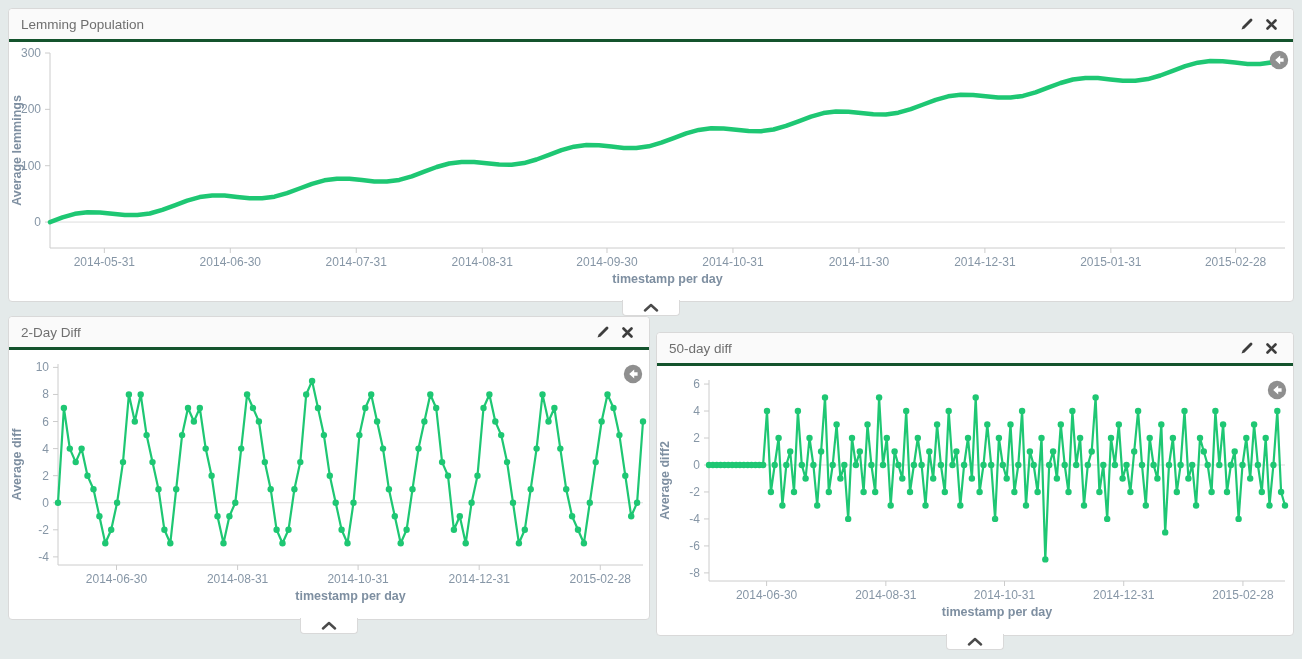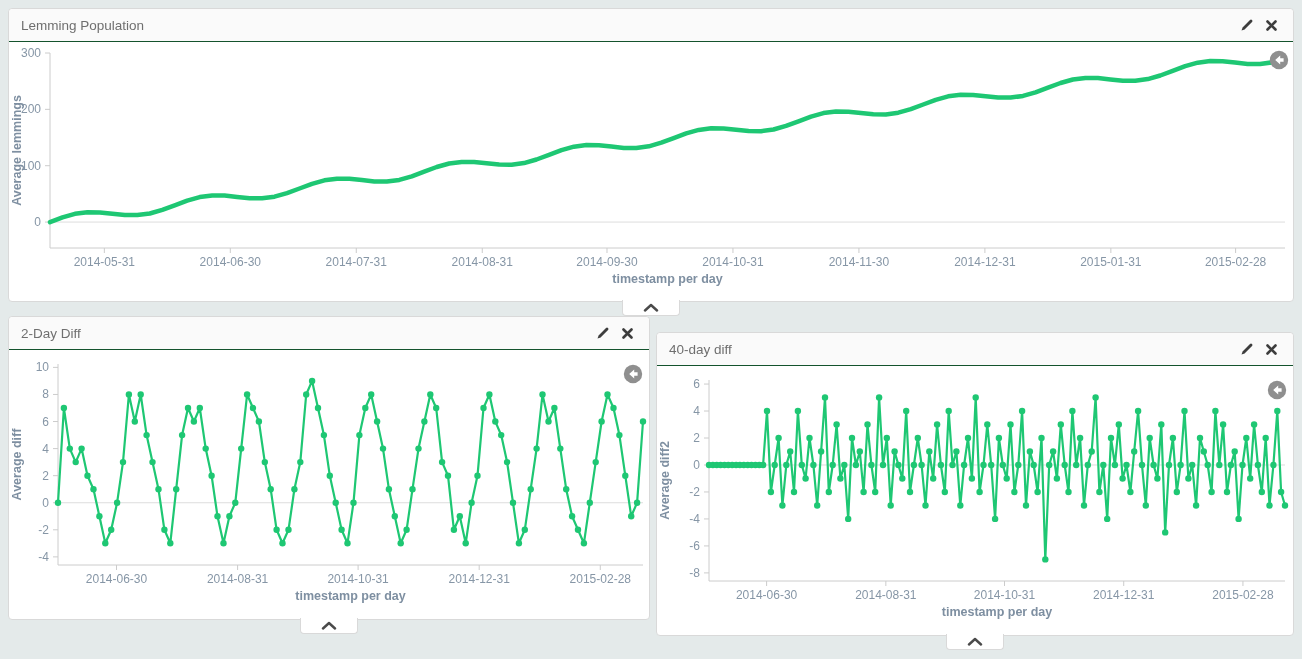--- a/index.html
+++ b/index.html
@@ -2,21 +2,21 @@
 <html><head>
 <meta charset="utf-8">
 <style>
   * { margin:0; padding:0; box-sizing:border-box; }
   html,body { width:1302px; height:659px; }
   body { font-family:"Liberation Sans", sans-serif; background:#e4eaea; overflow:hidden; }
   #dashboard { position:relative; width:1302px; height:659px; background:#e4eaea; }
 
   .panel { position:absolute; background:#fff; border:1px solid #d9d9d9; border-radius:4px; }
   .panel-header { height:33px; display:flex; align-items:center; background:#fafafa;
-                  border-bottom:1px solid #14532d; border-radius:4px 4px 0 0; padding:0 12px; }
+                  border-bottom:3px solid #14532d; border-radius:4px 4px 0 0; padding:0 12px; }
   .panel-title { font-size:13.5px; color:#6f6f6f; flex:1 1 auto; white-space:nowrap; }
   .hdr-btn { display:inline-flex; align-items:center; justify-content:center;
              width:20px; height:20px; cursor:pointer; background:none; border:none; }
   .hdr-btn + .hdr-btn { margin-left:4px; }
 
   .chart-wrap { position:relative; }
   svg { display:block; }
   svg text { font-family:"Liberation Sans", sans-serif; }
   .tick-label { fill:#8696a6; font-size:12px; }
   .axis-title { fill:#7e8fa1; font-size:12.5px; font-weight:bold; }
@@ -272,21 +272,21 @@
       <span>
         <svg width="16" height="9" viewBox="0 0 16 9">
             <polyline points="2,7.5 8,2 14,7.5" fill="none" stroke="#4a4a4a" stroke-width="2.4" stroke-linecap="round" stroke-linejoin="round"></polyline>
           </svg>
       </span>
     </div>
   </div>
 
   <div class="panel" style="left:656px; top:332px; width:638px; height:304px;">
     <div class="panel-header">
-      <span class="panel-title">40-day diff</span>
+      <span class="panel-title">50-day diff</span>
       <button class="hdr-btn">
         <span>
           <svg width="14" height="14" viewBox="0 0 14 14">
               <path d="M1.5 12.5 L2.6 9.4 L10 2 a1.45 1.45 0 0 1 2.05 2.05 L4.6 11.5 Z" fill="#3d3d3d"></path>
             </svg>
         </span>
       </button>
       <button class="hdr-btn">
         <span>
           <svg width="11" height="11" viewBox="0 0 11 11">

